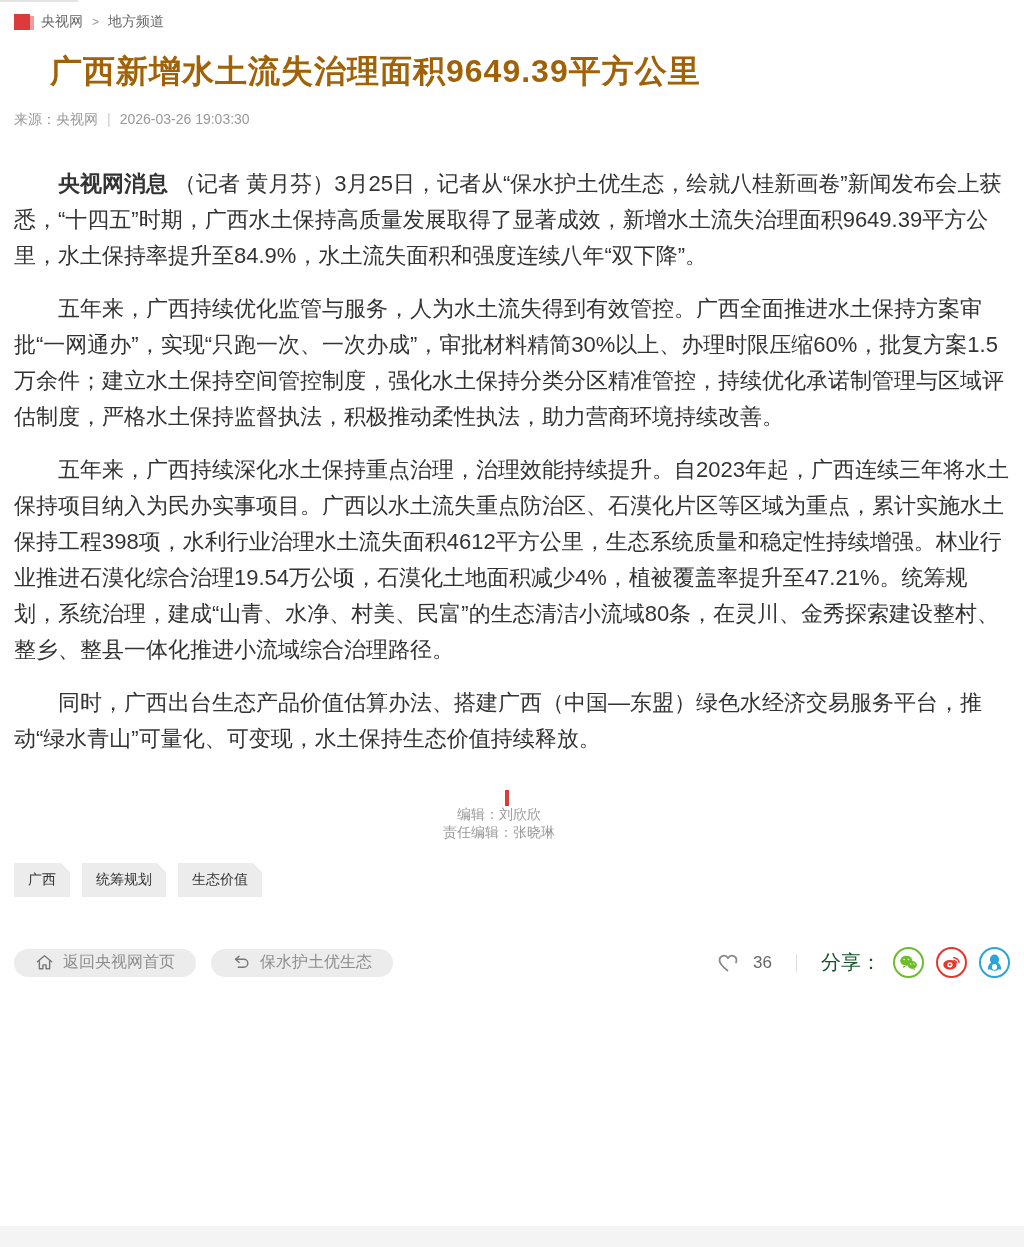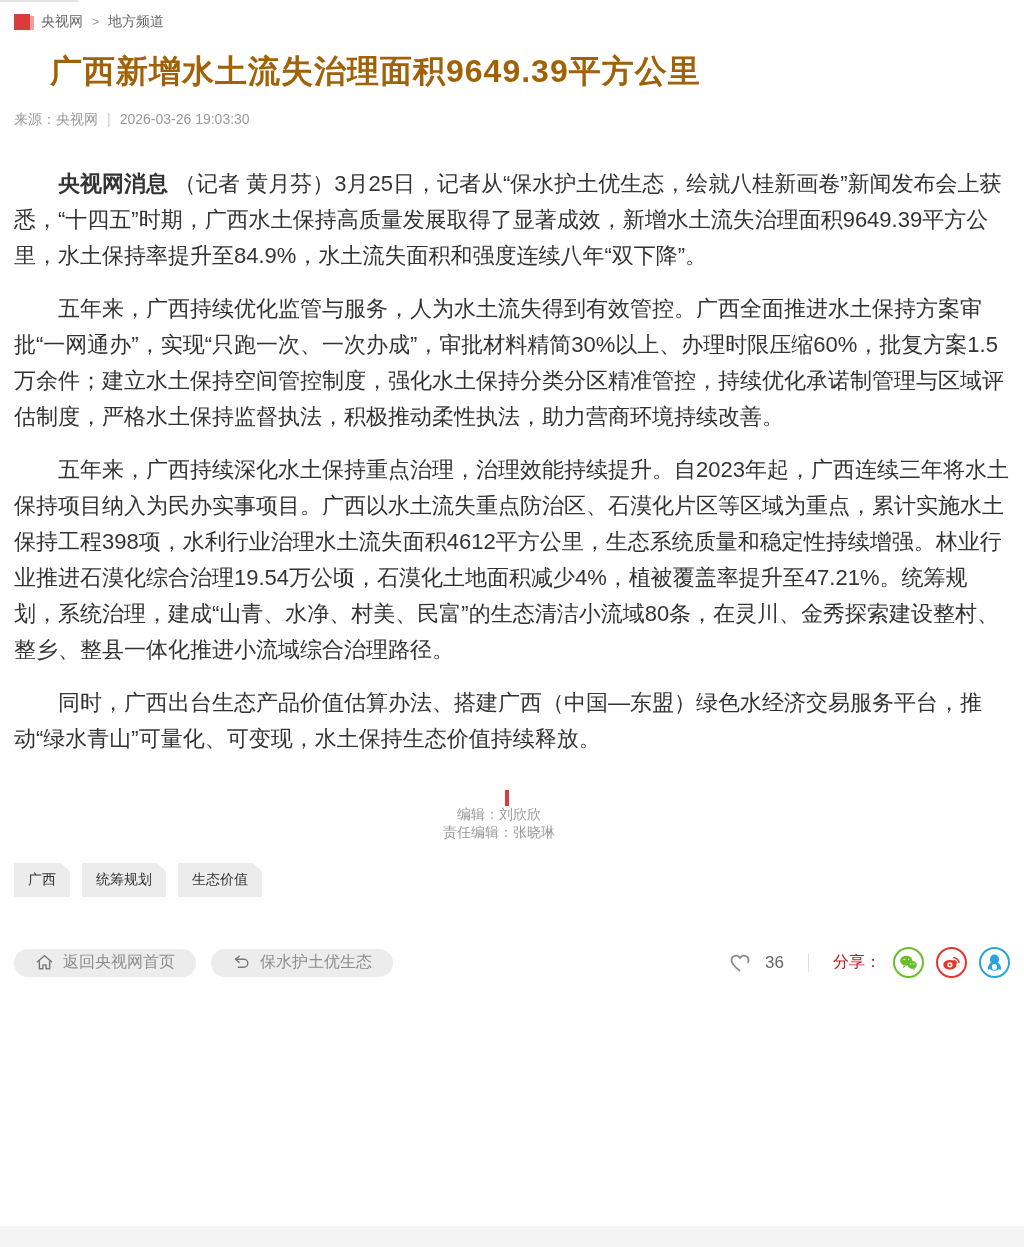--- a/index.html
+++ b/index.html
@@ -88,21 +88,21 @@
     background: #ececec; border: none; border-radius: 17px;
     height: 28px; padding: 0 21px;
     font-size: 16px; color: #8d8d8d; cursor: pointer;
     font-family: inherit;
   }
   .pill svg { flex: 0 0 auto; }
 
   .actions-right { display: flex; align-items: center; }
   .like { display: flex; align-items: center; gap: 13px; color: #666; font-size: 17px; cursor: pointer; }
   .vdiv { width: 1px; height: 18px; background: #ddd; margin: 0 24px; }
-  .share-label { color: #b91c1c; font-size: 16px; margin-right: 12px; }
+  .share-label { color: #14532d; font-size: 20px; margin-right: 12px; }
   .social {
     width: 31px; height: 31px; border-radius: 50%;
     display: flex; align-items: center; justify-content: center;
     background: #fff; cursor: pointer; margin-right: 12px;
   }
   .social:last-child { margin-right: 0; }
   .social.wechat { border: 2px solid #6cbd2b; }
   .social.weibo  { border: 2px solid #e6362c; }
   .social.qq     { border: 2px solid #27a5dc; }
 

